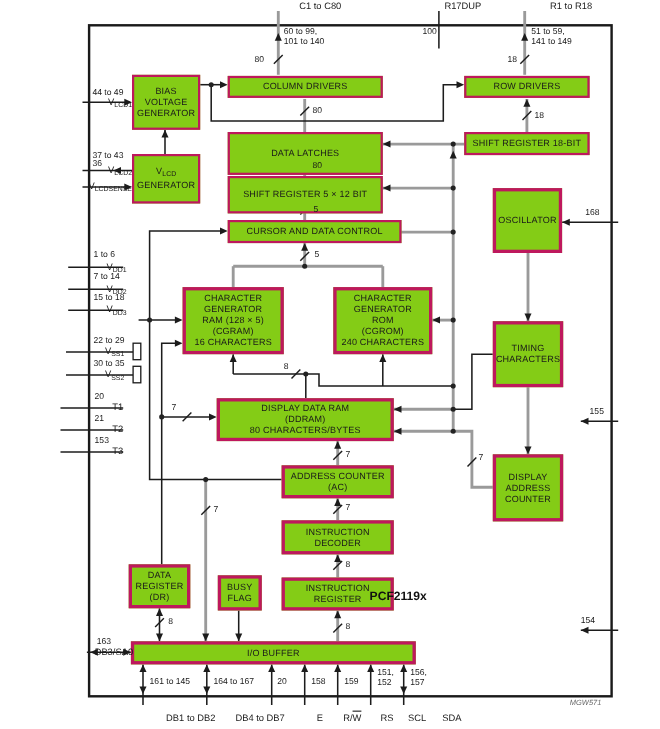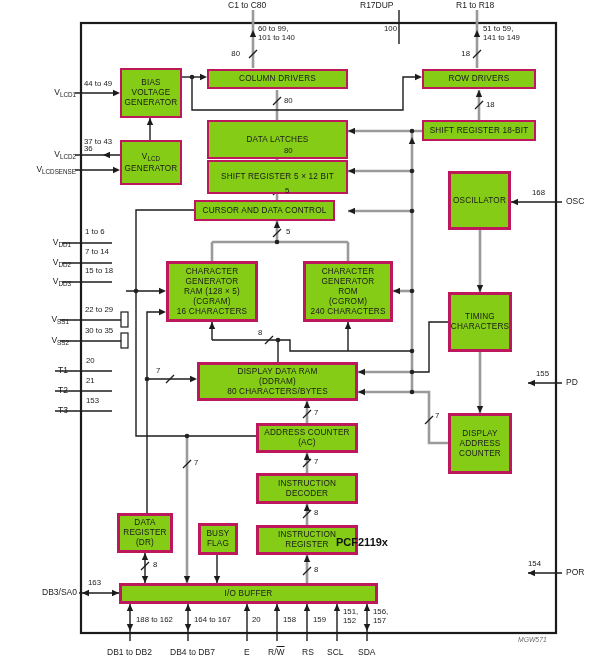--- a/index.html
+++ b/index.html
@@ -3,21 +3,21 @@
 <meta charset="utf-8">
 <style>
   html,body{margin:0;padding:0;background:#fff;}
   #stage{position:relative;width:600px;height:663px;background:#fff;
          font-family:"Liberation Sans","DejaVu Sans",sans-serif;color:#1c1c1c;overflow:hidden;}
   #wires{position:absolute;left:0;top:0;}
   .box{position:absolute;box-sizing:border-box;background:#84cc16;border:2px solid #be185d;
        display:flex;align-items:center;justify-content:center;text-align:center;
        font-size:8.2px;line-height:10px;letter-spacing:.2px;white-space:pre-line;color:#1a1a1a;}
   .box.heavy{border-width:3px;}
-  .lbl{position:absolute;font-size:8.5px;line-height:9px;white-space:pre-line;color:#1a1a1a;}
+  .lbl{position:absolute;font-size:8.5px;line-height:9px;white-space:pre-line;color:#1a1a1a;margin-left:44px;}
   .num{position:absolute;font-size:7.8px;line-height:8.5px;white-space:pre-line;color:#1a1a1a;}
   .busw{position:absolute;font-size:7.8px;color:#1a1a1a;}
   .ralign{text-align:right;}
   .pin sub,.box sub{font-size:6.3px;vertical-align:-2px;letter-spacing:0;}
   .ov{text-decoration:overline;}
   #partnum{position:absolute;left:336px;top:536px;font-size:11px;font-weight:bold;color:#111;}
   #docref{position:absolute;left:518px;top:636px;font-size:6.8px;font-style:italic;color:#6a6a6a;}
 </style>
 </head>
 <body>
@@ -189,21 +189,21 @@
 
   <div class="box" style="left:120px;top:68px;width:62px;height:50px">BIAS
 VOLTAGE
 GENERATOR</div>
   <div class="box" style="left:120px;top:140px;width:62px;height:45px"><span><span>V</span><sub>LCD</sub><br><span>GENERATOR</span></span></div>
   <div class="box" style="left:422px;top:69px;width:114px;height:20px">ROW DRIVERS</div>
   <div class="box" style="left:207px;top:69px;width:141px;height:20px">COLUMN DRIVERS</div>
   <div class="box" style="left:207px;top:120px;width:141px;height:39px">DATA LATCHES</div>
   <div class="box" style="left:422px;top:120px;width:114px;height:21px">SHIFT REGISTER 18-BIT</div>
   <div class="box" style="left:207px;top:160px;width:141px;height:34px">SHIFT REGISTER 5 × 12 BIT</div>
-  <div class="box" style="left:194px;top:200px;width:141px;height:21px">CURSOR AND DATA CONTROL</div>
+  <div class="box" style="left:207px;top:200px;width:158px;height:21px">CURSOR AND DATA CONTROL</div>
   <div class="box heavy" style="left:448px;top:171px;width:63px;height:59px">OSCILLATOR</div>
   <div class="box heavy" style="left:166px;top:261px;width:92px;height:61px">CHARACTER
 GENERATOR
 RAM (128 × 5)
 (CGRAM)
 16 CHARACTERS</div>
   <div class="box heavy" style="left:303px;top:261px;width:90px;height:61px">CHARACTER
 GENERATOR
 ROM
 (CGROM)
@@ -266,21 +266,21 @@
   <div class="num" style="left:88px;top:579px">163</div>
 
   <div class="lbl" style="left:566px;top:197px">OSC</div>
   <div class="num" style="left:532px;top:189px">168</div>
   <div class="lbl" style="left:566px;top:378px">PD</div>
   <div class="num" style="left:536px;top:370px">155</div>
   <div class="lbl" style="left:566px;top:568px">POR</div>
   <div class="num" style="left:528px;top:560px">154</div>
 
   <div class="lbl" style="left:107px;top:648px">DB1 to DB2</div>
-  <div class="num" style="left:136px;top:616px">188 to 162</div>
+  <div class="num" style="left:136px;top:616px">161 to 145</div>
   <div class="lbl" style="left:170px;top:648px">DB4 to DB7</div>
   <div class="num" style="left:194px;top:616px">164 to 167</div>
   <div class="lbl" style="left:244px;top:648px">E</div>
   <div class="num" style="left:252px;top:616px">20</div>
   <div class="lbl" style="left:268px;top:648px"><span>R/</span><span class="ov">W</span></div>
   <div class="num" style="left:283px;top:616px">158</div>
   <div class="lbl" style="left:302px;top:648px">RS</div>
   <div class="num" style="left:313px;top:616px">159</div>
   <div class="lbl" style="left:327px;top:648px">SCL</div>
   <div class="num" style="left:343px;top:608px">151,

